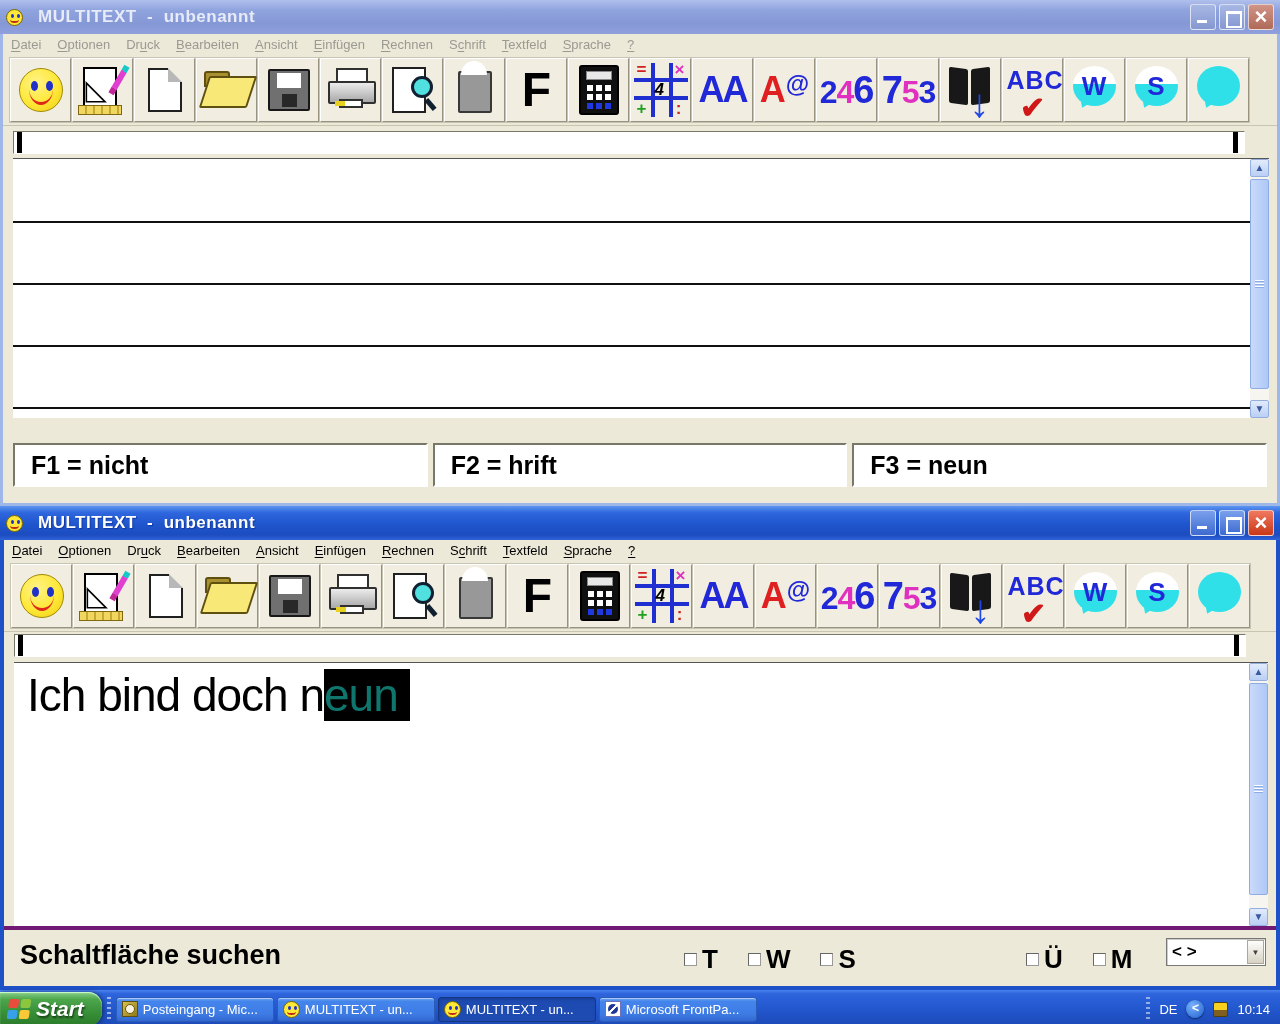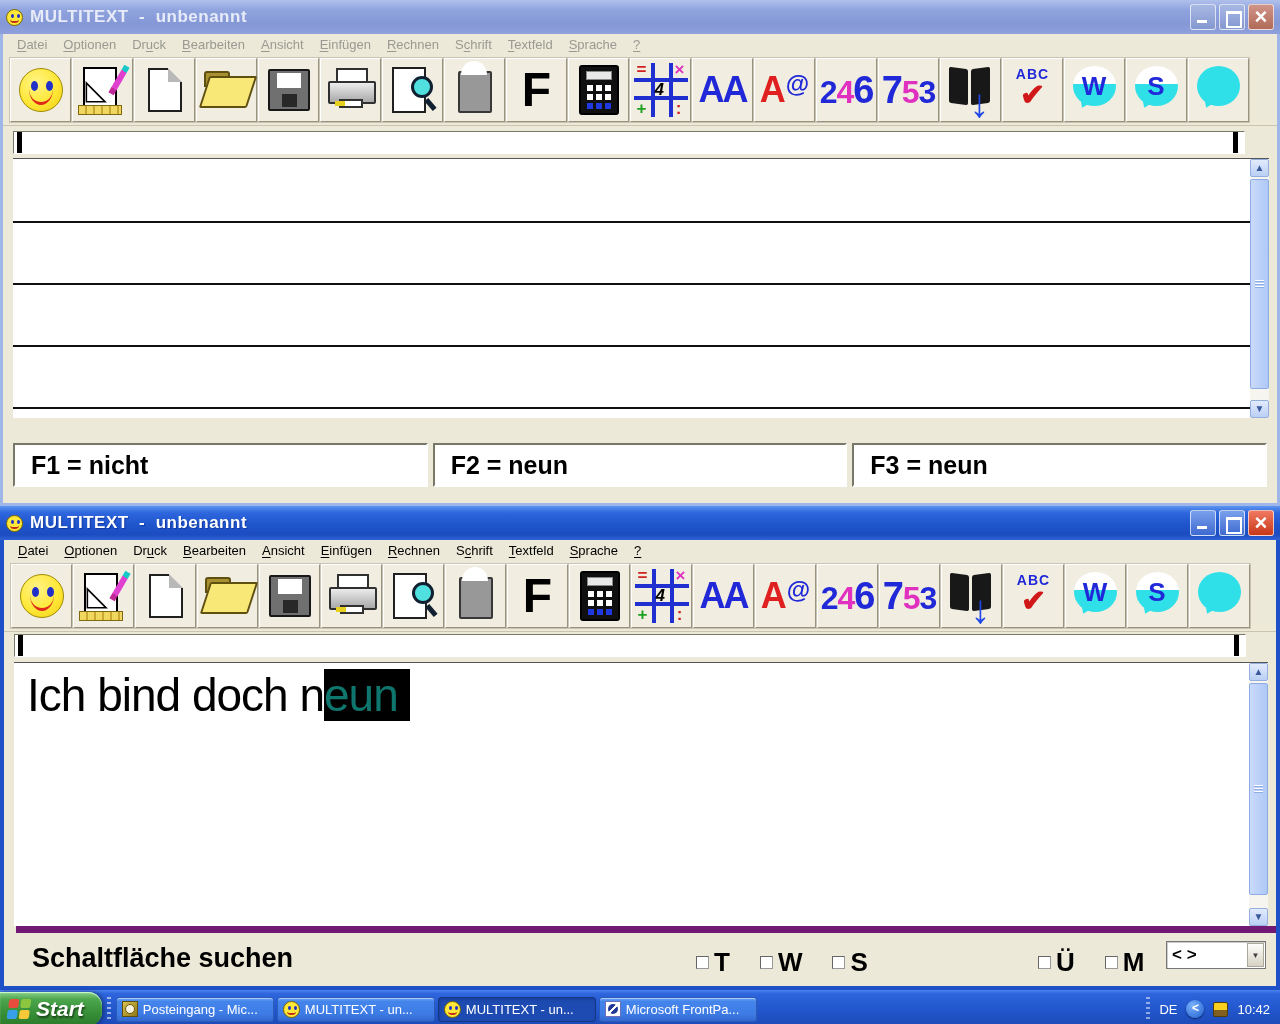--- a/index.html
+++ b/index.html
@@ -9,37 +9,37 @@
   
   .app-window { position:absolute; left:0; width:1280px; background:#ECE9D8; }
   #win1 { top:0; height:506px; border-left:3px solid #9FB6E8; border-right:3px solid #9FB6E8; border-bottom:3px solid #9FB6E8; }
   #win2 { top:506px; height:484px; border-left:4px solid #1E50C8; border-right:4px solid #1E50C8; border-bottom:4px solid #1E50C8; }
 
   .titlebar { position:absolute; left:-4px; right:-4px; top:0; height:34px; display:flex; align-items:center;
               padding:0 6px; }
   #win1 .titlebar { left:-3px; right:-3px;
       background:linear-gradient(180deg,#B0C0EC 0%,#8FA3DE 30%,#8598D6 70%,#8FA0DC 100%); }
   #win2 .titlebar { background:linear-gradient(180deg,#5C96F0 0%,#2E66DE 20%,#1F55CC 55%,#1C4CC0 85%,#2F63D8 100%); }
-  .title-text { font-size:17px; font-weight:bold; margin-left:7px; white-space:pre; letter-spacing:.5px; }
+  .title-text { font-size:17px; font-weight:bold; margin-left:15px; white-space:pre; letter-spacing:.5px; }
   #win1 .title-text { color:#E7EBF8; }
   #win2 .title-text { color:#FFFFFF; text-shadow:1px 1px 1px #1338A0; }
   .win-controls { margin-left:auto; display:flex; gap:3px; }
   .wc-btn { width:26px; height:26px; border-radius:3px; border:1px solid #FFFFFFAA; display:flex;
             align-items:center; justify-content:center; position:relative; }
   .wc-min, .wc-max { background:linear-gradient(180deg,#7AA0EC,#3E6AD0); }
   .wc-close { background:linear-gradient(180deg,#F07860,#C83818); }
   #win1 .wc-min, #win1 .wc-max { background:linear-gradient(180deg,#A8B8E4,#8498D0); }
   #win1 .wc-close { background:linear-gradient(180deg,#D09488,#B06A58); }
   .wc-min::after { content:""; position:absolute; left:6px; bottom:6px; width:10px; height:3px; background:#fff; }
   .wc-max::after { content:""; position:absolute; left:6px; top:6px; width:12px; height:12px;
                    border:2px solid #fff; border-top-width:3px; }
   .wc-close::after { content:"×"; color:#fff; font-size:22px; font-weight:bold; line-height:22px; }
 
   .menubar { position:absolute; left:0; right:0; top:34px; height:21px; background:#ECE9D8;
-             display:flex; align-items:center; padding-left:6px; font-size:13px; }
+             display:flex; align-items:center; font-size:13px; }
   .menu-item { padding:2px 8px; color:#000; cursor:default; }
   .menubar.inactive .menu-item { color:#9A9A92; }
 
   
   .toolbar { position:absolute; left:0; right:0; top:55px; height:71px; background:#ECE9D8;
              display:flex; align-items:center; padding-left:7px; border-bottom:1px solid #C8C4B0; }
   .tb-btn { width:61px; height:64px; margin-right:1px; background:#F1EEE1;
             border:1px solid; border-color:#FFFFFF #98927E #98927E #FFFFFF; outline:1px solid #C8C4B4;
             display:flex; align-items:center; justify-content:center; position:relative; padding:0; }
   .ticon { display:inline-block; position:relative; }
@@ -116,21 +116,21 @@
   .glyph-nums { font-size:32px; font-weight:bold; letter-spacing:-1px; }
   .nb { color:#2028D8; } .nm { color:#E030C0; } .nbig { font-size:38px; }
 
   .icon-book { width:50px; height:50px; }
   .bp { position:absolute; top:3px; width:19px; height:36px; background:#181818; border-radius:2px; }
   .bp.l { left:3px; transform:skewY(7deg); }
   .bp.r { left:25px; transform:skewY(-7deg); }
   .b-arrow { position:absolute; right:6px; bottom:-8px; color:#2048E8; font-size:40px; font-weight:bold; line-height:1; }
 
   .icon-abc { width:52px; height:52px; text-align:center; }
-  .abc-t { display:block; color:#2028D8; font-size:14px; font-weight:bold; letter-spacing:1px; margin-top:2px; }
+  .abc-t { display:block; color:#2028D8; font-size:25px; font-weight:bold; letter-spacing:1px; margin-top:2px; }
   .abc-c { display:block; color:#D01818; font-size:30px; line-height:26px; }
 
   .icon-bubble { width:48px; height:50px; }
   .bub { position:absolute; left:2px; top:1px; width:43px; height:40px; border-radius:50%;
          background:linear-gradient(180deg,#FFFFFF 0 44%,#30E0E8 44%);
          display:flex; align-items:center; justify-content:center; }
   .bub.full { background:#30E0E8; }
   .bub b { color:#2028D8; font-size:26px; font-weight:bold; }
   .bub-tail { position:absolute; left:3px; bottom:-2px; width:0; height:0;
          border:9px solid transparent; border-top:13px solid #30E0E8; transform:rotate(24deg); }
@@ -161,21 +161,21 @@
               background:repeating-linear-gradient(180deg,#FFFFFF 0 1px,#8EACE4 1px 2px,transparent 2px 3px); }
   #win1 .sb-thumb { top:20px; height:210px; }
   #win2 .sb-thumb { top:20px; height:212px; }
 
   
   .fkeys { position:absolute; left:0; right:0; top:443px; height:46px; display:flex; gap:5px; padding:0 10px;justify-content:space-between; }
   .fkey-box { flex:1; height:44px; background:#fff; border:2px solid; border-color:#787868 #FFF #FFF #787868;
               font-size:25px; font-weight:bold; color:#000; line-height:40px; padding-left:16px; }
 
   
-  .bottombar { position:absolute; left:12px; right:0; top:420px; height:60px; background:#ECE9D8; border-top:7px solid #701a75; }
+  .bottombar { position:absolute; left:0; right:0; top:420px; height:60px; background:#ECE9D8; border-top:4px solid #701a75; }
   .status-label { position:absolute; left:16px; top:10px; font-size:27px; font-weight:bold; color:#000; }
   .chk-group { position:absolute; top:14px; display:flex; gap:30px; }
   .chk-group.g0 { left:680px; } .chk-group.g1 { left:1022px; }
   .chk-item { display:inline-flex; align-items:center; gap:5px; }
   .chk-box { width:13px; height:13px; background:#fff; border:1px solid #999;
              border-top-color:#666; border-left-color:#666; }
   .chk-label { font-size:26px; font-weight:bold; color:#000; }
   .dropdown { position:absolute; right:10px; top:8px; width:100px; height:28px; background:#fff;
               border:1px solid #777; box-shadow:inset 1px 1px 0 #ccc; }
   .dd-value { position:absolute; left:5px; top:3px; font-size:17px; font-weight:bold; color:#000; }
@@ -364,21 +364,21 @@
     <div class="rule-line" style="top:186px"></div>
     <div class="rule-line" style="top:248px"></div>
     <div class="vscroll">
       <div class="sb-btn sb-up">▲</div>
       <div class="sb-thumb"></div>
       <div class="sb-btn sb-down">▼</div>
     </div>
   </div>
   <div class="fkeys">
     <div class="fkey-box">F1 = nicht</div>
-    <div class="fkey-box">F2 = neun</div>
+    <div class="fkey-box">F2 = hrift</div>
     <div class="fkey-box">F3 = neun</div>
   </div>
 </div>
 
 <div class="app-window" id="win2">
   <div class="titlebar">
     <span class="smiley-sm"></span>
     <span class="title-text">MULTITEXT  -  unbenannt</span>
     <span class="win-controls">
       <span class="wc-btn wc-min"></span>
@@ -572,15 +572,15 @@
       <button class="task-btn">
         <span class="ticn icon-frontpage"></span>
         <span class="task-label">Microsoft FrontPa...</span>
       </button>
     </div>
   <div class="tray">
     <span class="tray-sep"></span>
     <span class="tray-lang">DE</span>
     <span class="tray-chevron">&lt;</span>
     <span class="tray-icon-gold"></span>
-    <span class="tray-time">10:42</span>
+    <span class="tray-time">10:14</span>
   </div>
 </div>
 
 </body></html>

